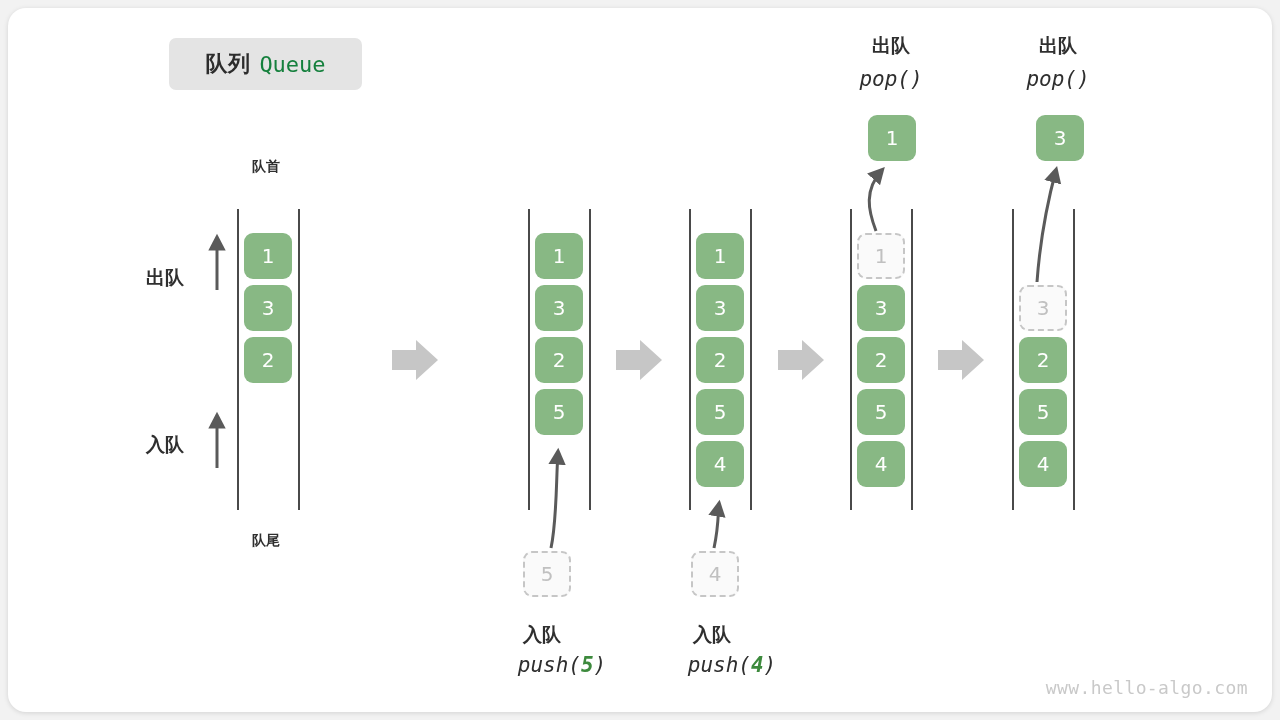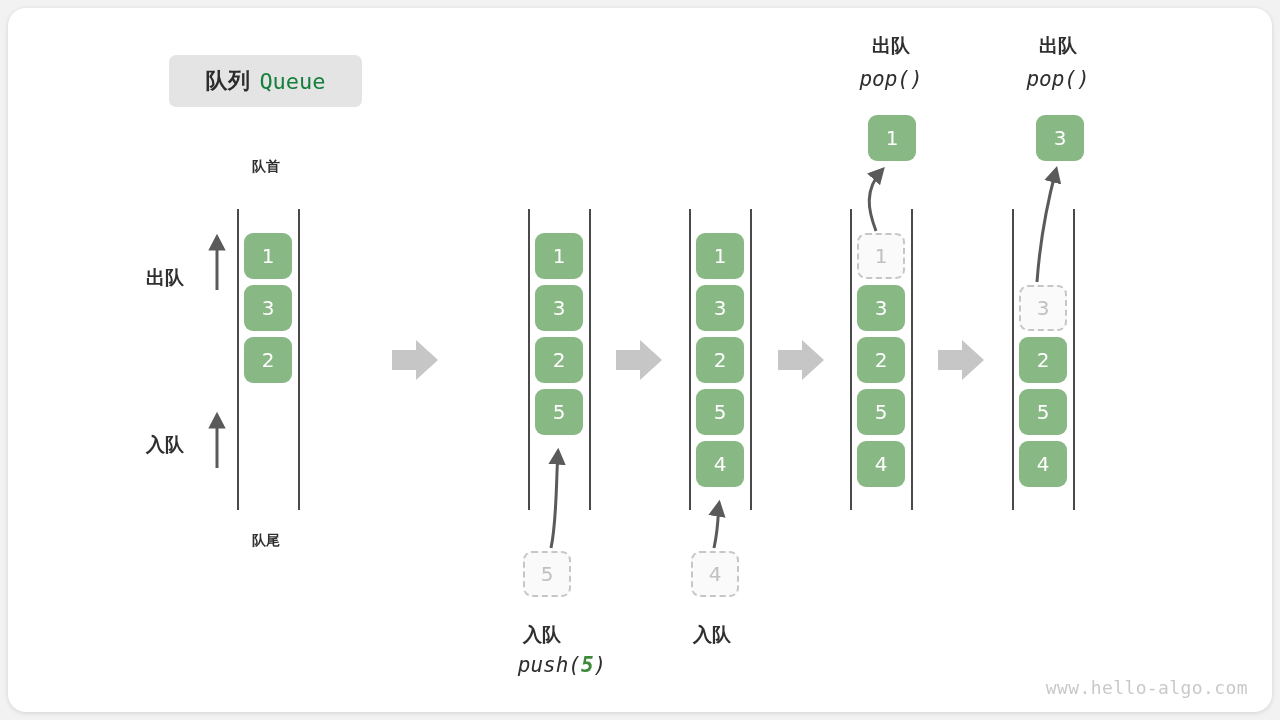--- a/index.html
+++ b/index.html
@@ -21,21 +21,21 @@
     left: 8px; top: 8px;
     width: 1264px; height: 704px;
     background: #ffffff;
     border-radius: 18px;
     box-shadow: 0 1px 5px rgba(0,0,0,0.13);
   }
 
   
   .title-chip {
     position: absolute;
-    left: 169px; top: 55px;
+    left: 169px; top: 38px;
     width: 193px; height: 52px;
     background: #e4e4e4;
     border-radius: 7px;
     display: flex; align-items: center; justify-content: center;
     gap: 9px;
     box-sizing: border-box;
   }
   .title-cn {
     font-size: 22px; font-weight: bold; color: #2c2c2c;
     letter-spacing: .5px;
@@ -155,20 +155,21 @@
   <div class="op-cn" style="left:472px; top:622px; width:140px;">入队</div>
   <div class="op-code" style="left:472px; top:653px; width:180px;"><span>push(</span><span class="num">5</span><span>)</span></div>
 
   <div class="cell filled" style="left:696px; top:233px;">1</div>
   <div class="cell filled" style="left:696px; top:285px;">3</div>
   <div class="cell filled" style="left:696px; top:337px;">2</div>
   <div class="cell filled" style="left:696px; top:389px;">5</div>
   <div class="cell filled" style="left:696px; top:441px;">4</div>
   <div class="cell ghost" style="left:691px; top:551px;">4</div>
   <div class="op-cn" style="left:642px; top:622px; width:140px;">入队</div>
+  <div class="op-code" style="left:642px; top:653px; width:180px;"><span>push(</span><span class="num">4</span><span>)</span></div>
 
   <div class="op-cn" style="left:821px; top:33px; width:140px;">出队</div>
   <div class="op-code" style="left:821px; top:67px; width:140px;">pop()</div>
   <div class="cell filled" style="left:868px; top:115px;">1</div>
   <div class="cell ghost" style="left:857px; top:233px;">1</div>
   <div class="cell filled" style="left:857px; top:285px;">3</div>
   <div class="cell filled" style="left:857px; top:337px;">2</div>
   <div class="cell filled" style="left:857px; top:389px;">5</div>
   <div class="cell filled" style="left:857px; top:441px;">4</div>
 

